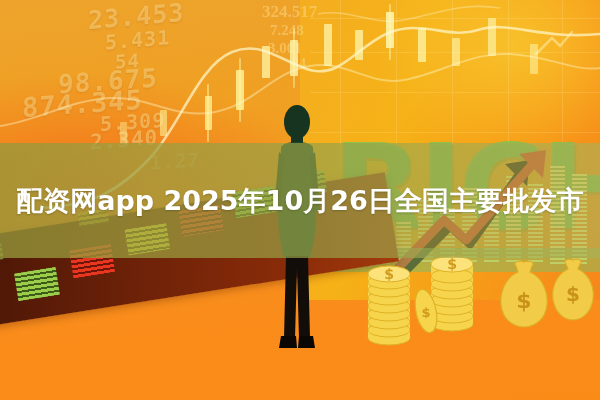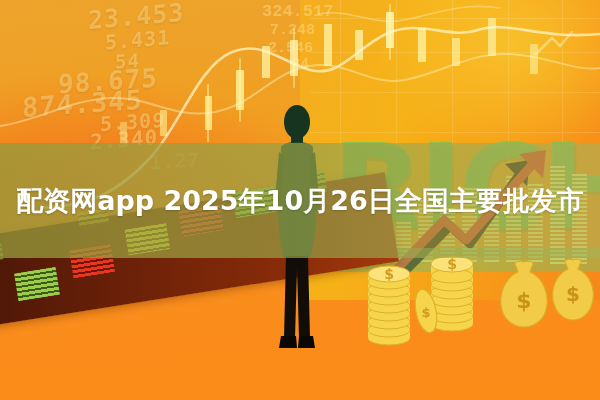--- a/index.html
+++ b/index.html
@@ -39,21 +39,21 @@
   .n2{left:105px;top:28px;font-size:20px;transform:skewY(-5deg);}
   .n3{left:115px;top:50px;font-size:19px;transform:skewY(-4deg);}
   .n4{left:58px;top:66px;font-size:26px;transform:skewY(-4deg);}
   .n5{left:22px;top:88px;font-size:27px;transform:skewY(-4deg);}
   .n6{left:100px;top:110px;font-size:20px;transform:skewY(-4deg);}
   .n7{left:90px;top:128px;font-size:21px;transform:skewY(-4deg);}
   .n8{left:150px;top:150px;font-size:19px;transform:skewY(-4deg);opacity:.7;}
 
   .numcol2{
     position:absolute;color:rgba(255,232,160,.40);
-    font-family:Liberation Mono, monospace;
+    font-family:Liberation Serif, serif;
     font-weight:700;white-space:nowrap;pointer-events:none;
   }
   .m1{left:262px;top:2px;font-size:17px;}
   .m2{left:270px;top:22px;font-size:15px;text-align:center;}
   .m3{left:268px;top:40px;font-size:15px;}
   .m4{left:292px;top:56px;font-size:14px;}
 
   
   .grid-faint{
     position:absolute;left:310px;top:0;width:290px;height:170px;opacity:.30;
@@ -163,21 +163,21 @@
   <div class="numcol n2">5.431</div>
   <div class="numcol n3">54</div>
   <div class="numcol n4">98.675</div>
   <div class="numcol n5">874.345</div>
   <div class="numcol n6">5.309</div>
   <div class="numcol n7">2.340</div>
   <div class="numcol n8">1.27</div>
 
   <div class="numcol2 m1">324.517</div>
   <div class="numcol2 m2">7.248</div>
-  <div class="numcol2 m3">2.546</div>
+  <div class="numcol2 m3">3.001</div>
   <div class="numcol2 m4">84</div>
 
   <div>
     <div class="candle" style="left:205px;top:96px;width:7px;height:34px;background:rgba(255,242,150,.78);"></div>
     <div class="candle" style="left:207px;top:84px;width:2px;height:58px;background:rgba(255,242,150,.55);"></div>
 
     <div class="candle" style="left:236px;top:70px;width:8px;height:40px;background:rgba(255,246,160,.80);"></div>
     <div class="candle" style="left:239px;top:58px;width:2px;height:64px;background:rgba(255,246,160,.5);"></div>
 
     <div class="candle" style="left:262px;top:46px;width:8px;height:32px;background:rgba(255,248,170,.72);"></div>

